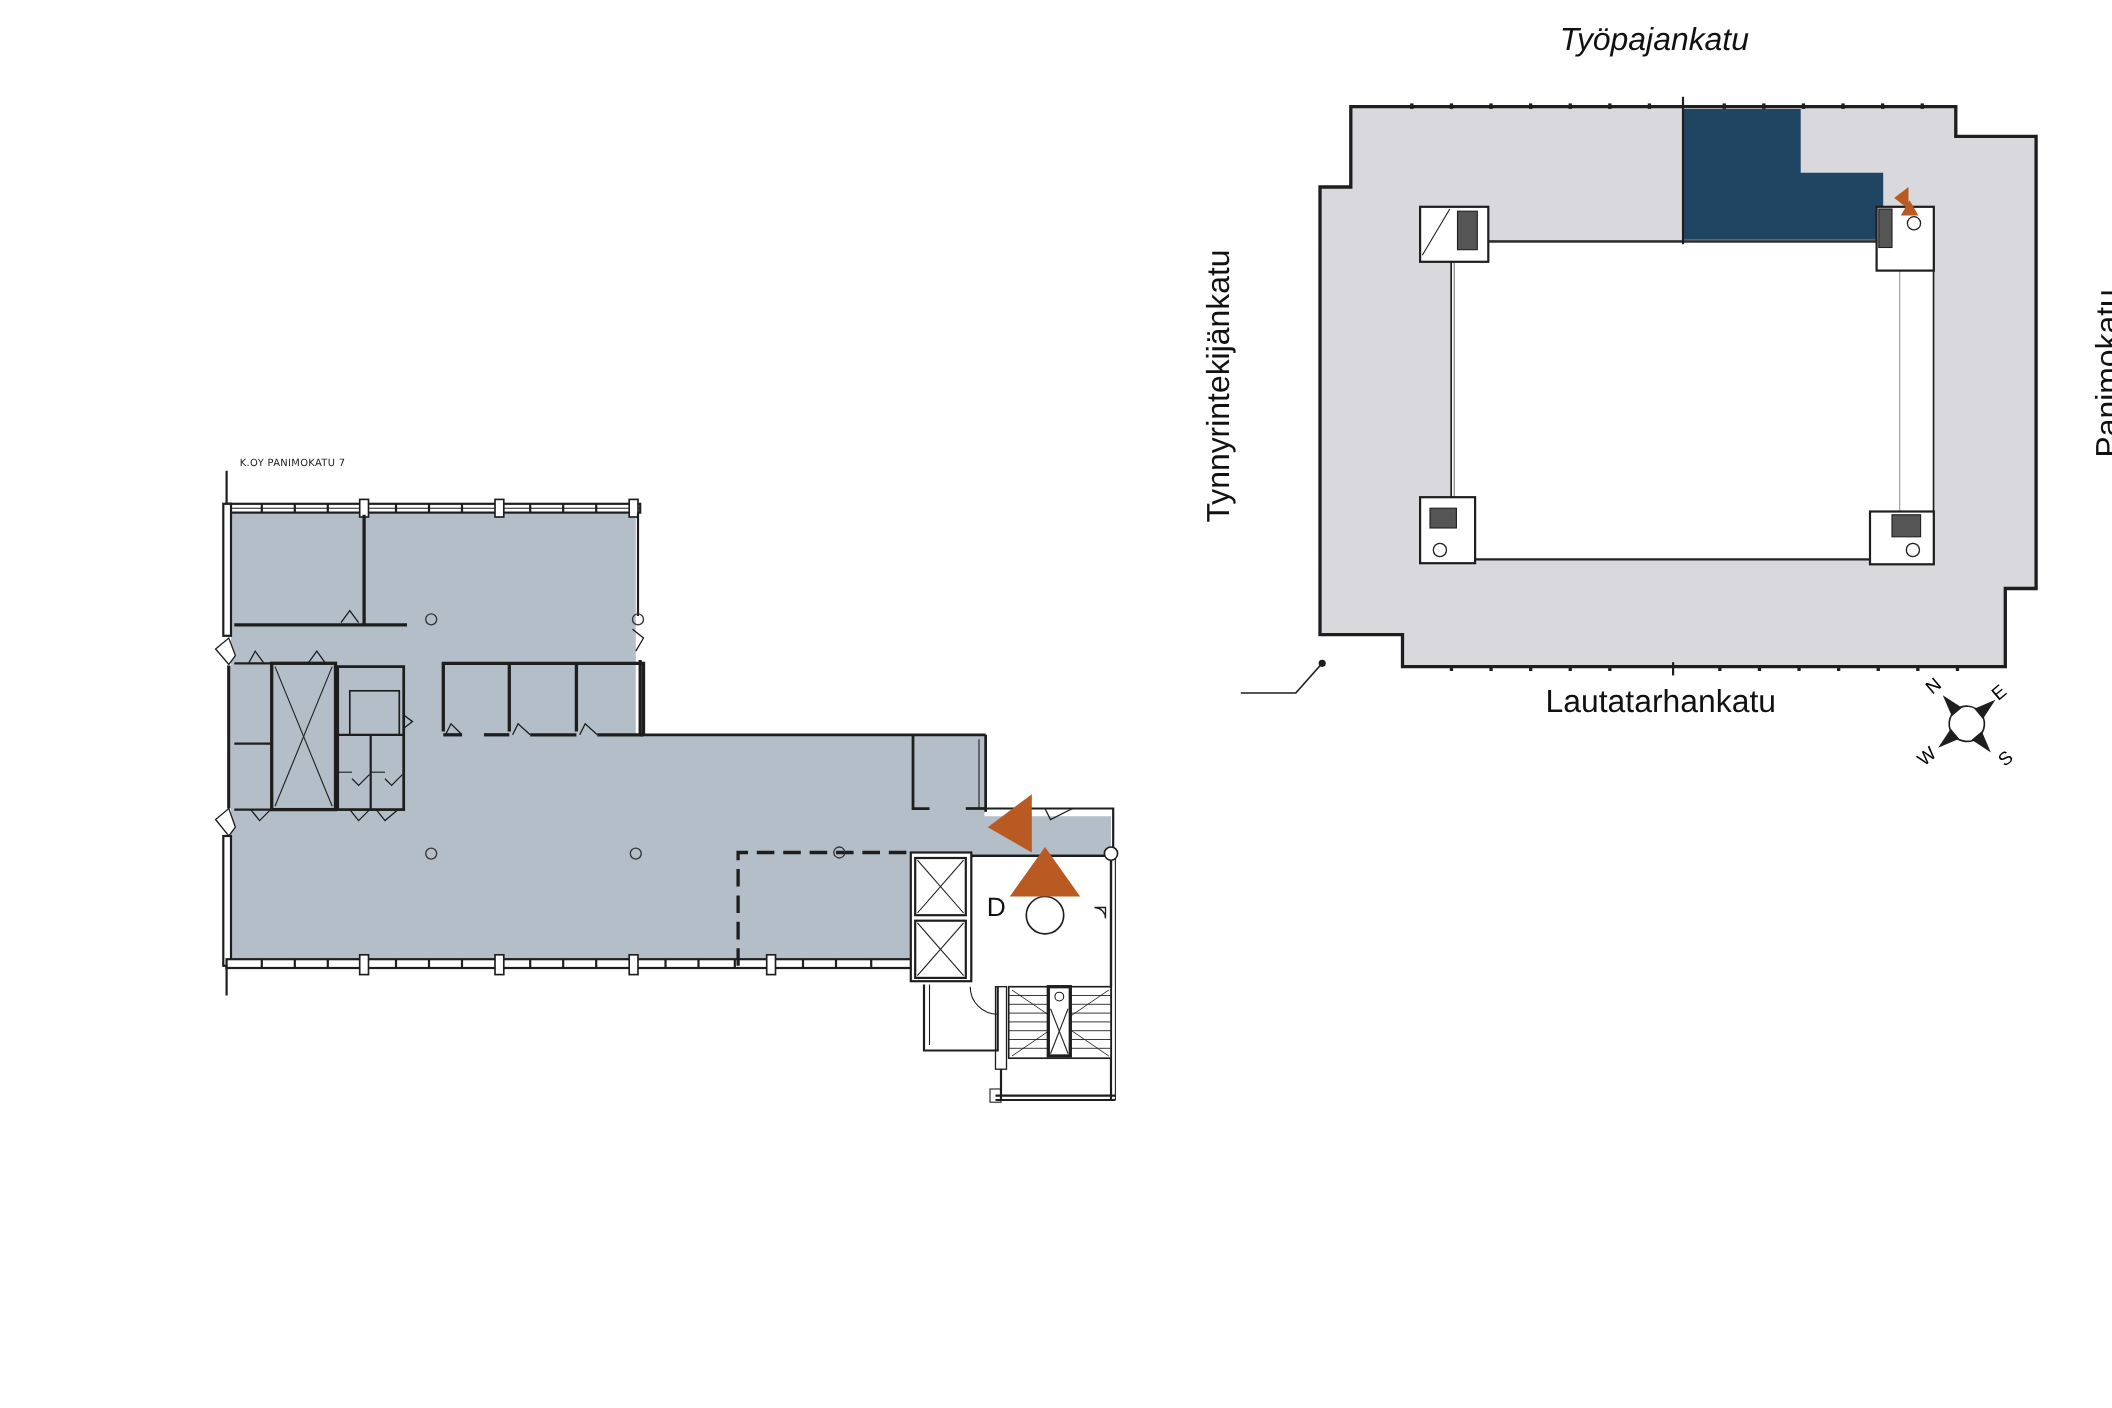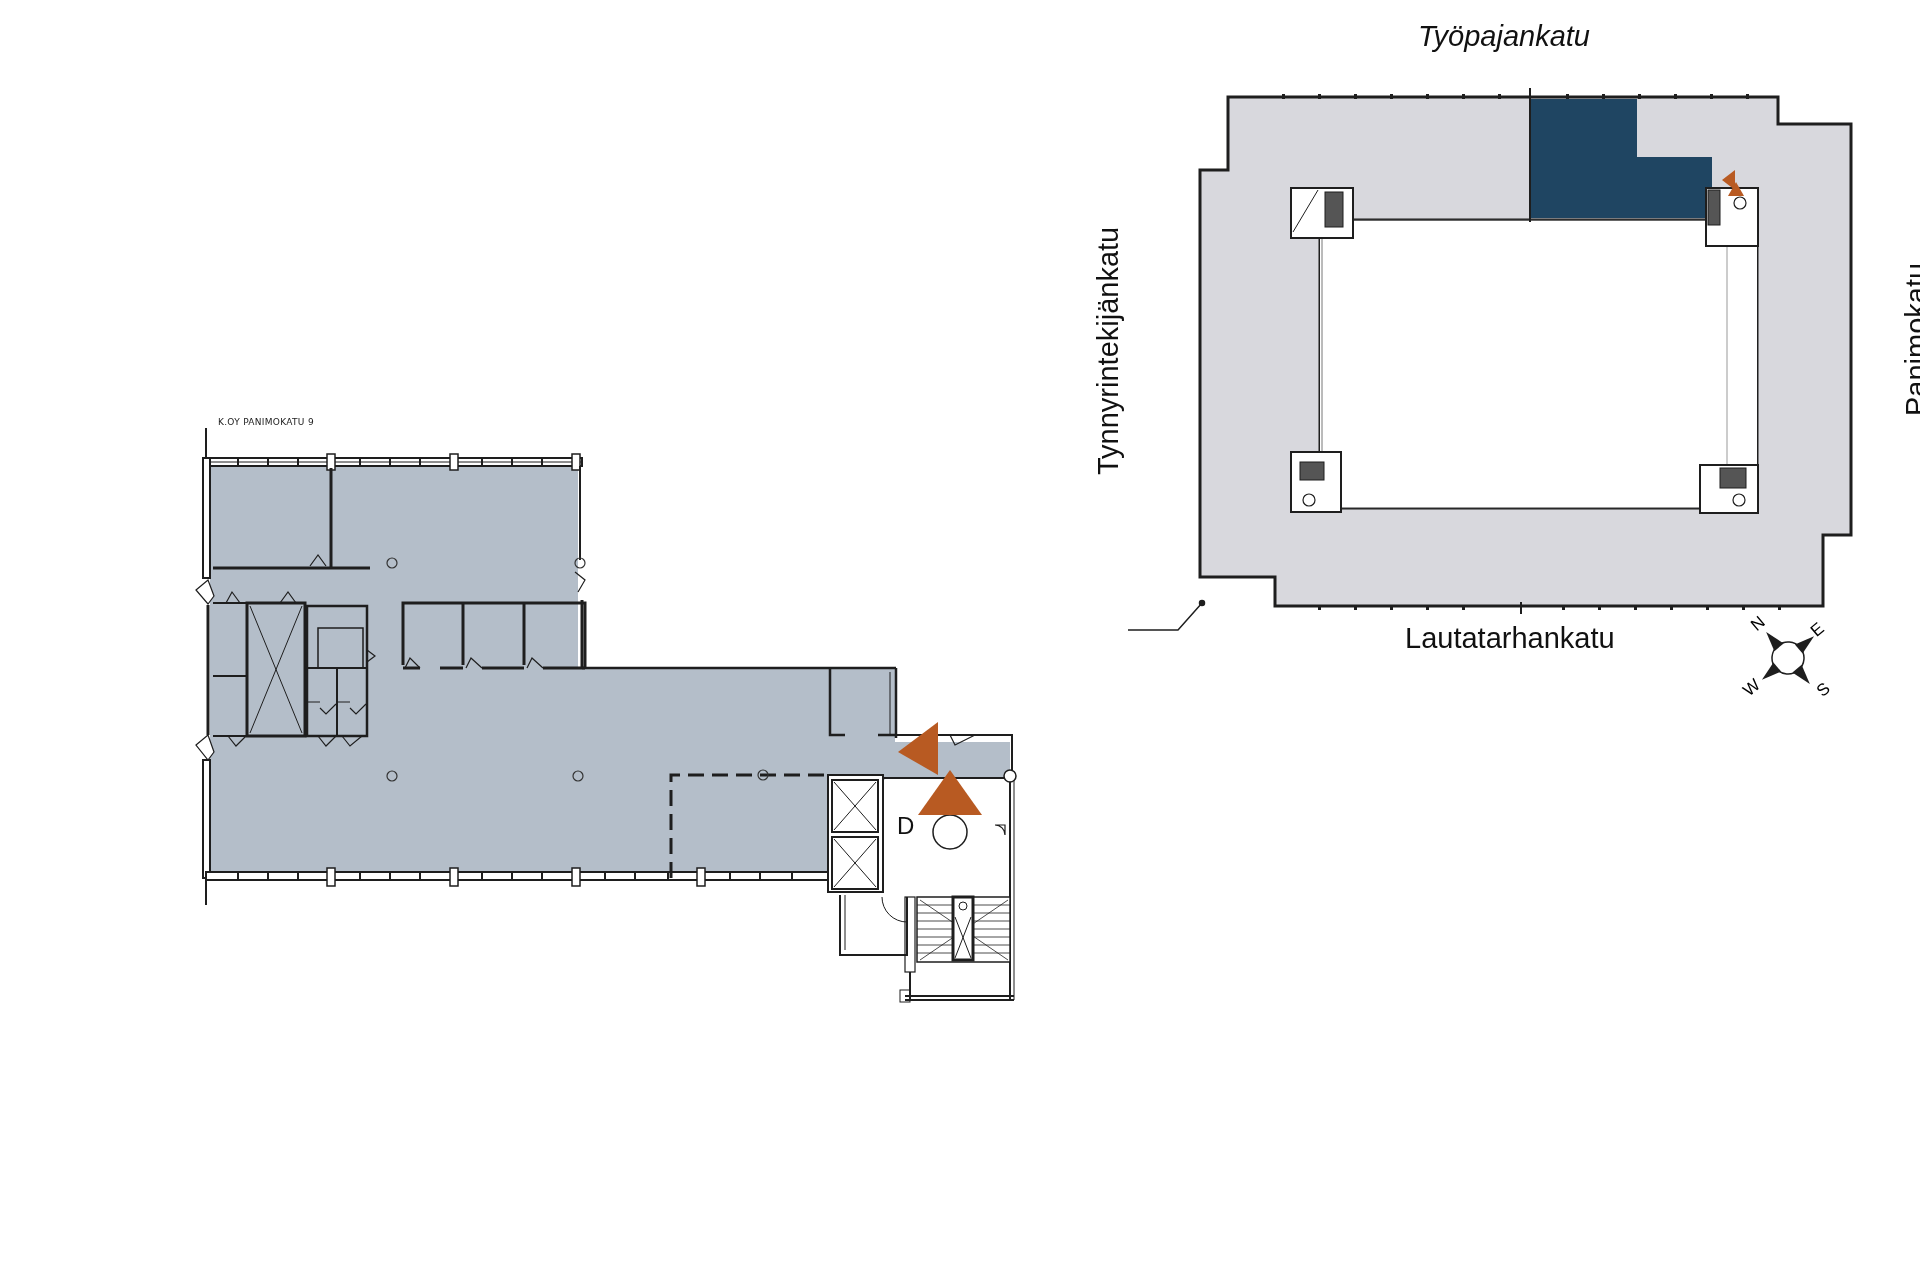--- a/index.html
+++ b/index.html
@@ -10,21 +10,21 @@
   .street-top { left:1418px; top:20px;font-style:italic; }
   .street-bottom { left:1405px; top:622px; }
   .street-left { left:1092px; top:475px; transform-origin:0 0; transform:rotate(-90deg); }
   .street-right { left:1900px; top:416px; transform-origin:0 0; transform:rotate(-90deg); }
   .unit-label { position:absolute; left:897px; top:812px; font-size:24px; color:#111; }
   svg { position:absolute; left:0; top:0; }
 </style>
 </head>
 <body>
 
-<div class="building-label">K.OY PANIMOKATU 9</div>
+<div class="building-label">K.OY PANIMOKATU 7</div>
 
 <svg width="1920" height="1280" viewBox="0 0 1920 1280">
 
   <g>
     <polygon points="210,462 578,462 578,668 895,668 895,742 1010,742 1010,780 830,780 830,878 210,878" fill="#b4bec9"></polygon>
   </g>
 
   <g stroke="#1e1e1e" fill="none">
 
     <rect x="206" y="458" width="376" height="8" stroke-width="2" fill="#ffffff"></rect>

